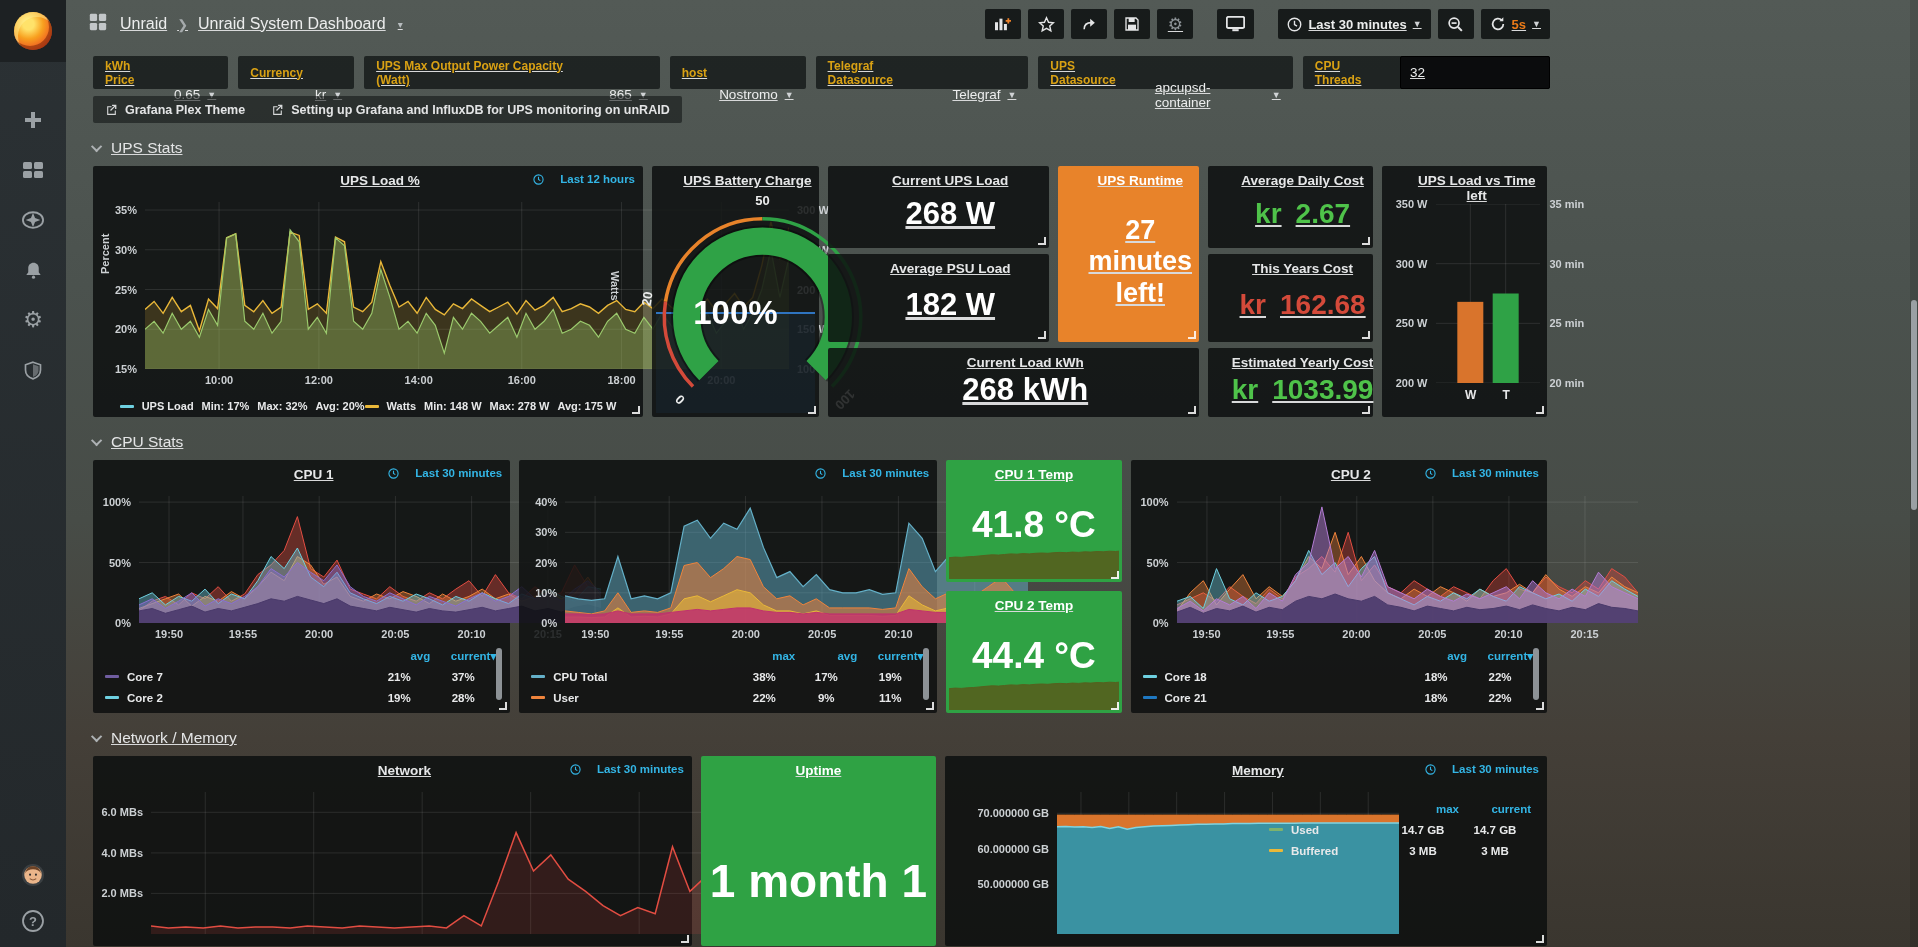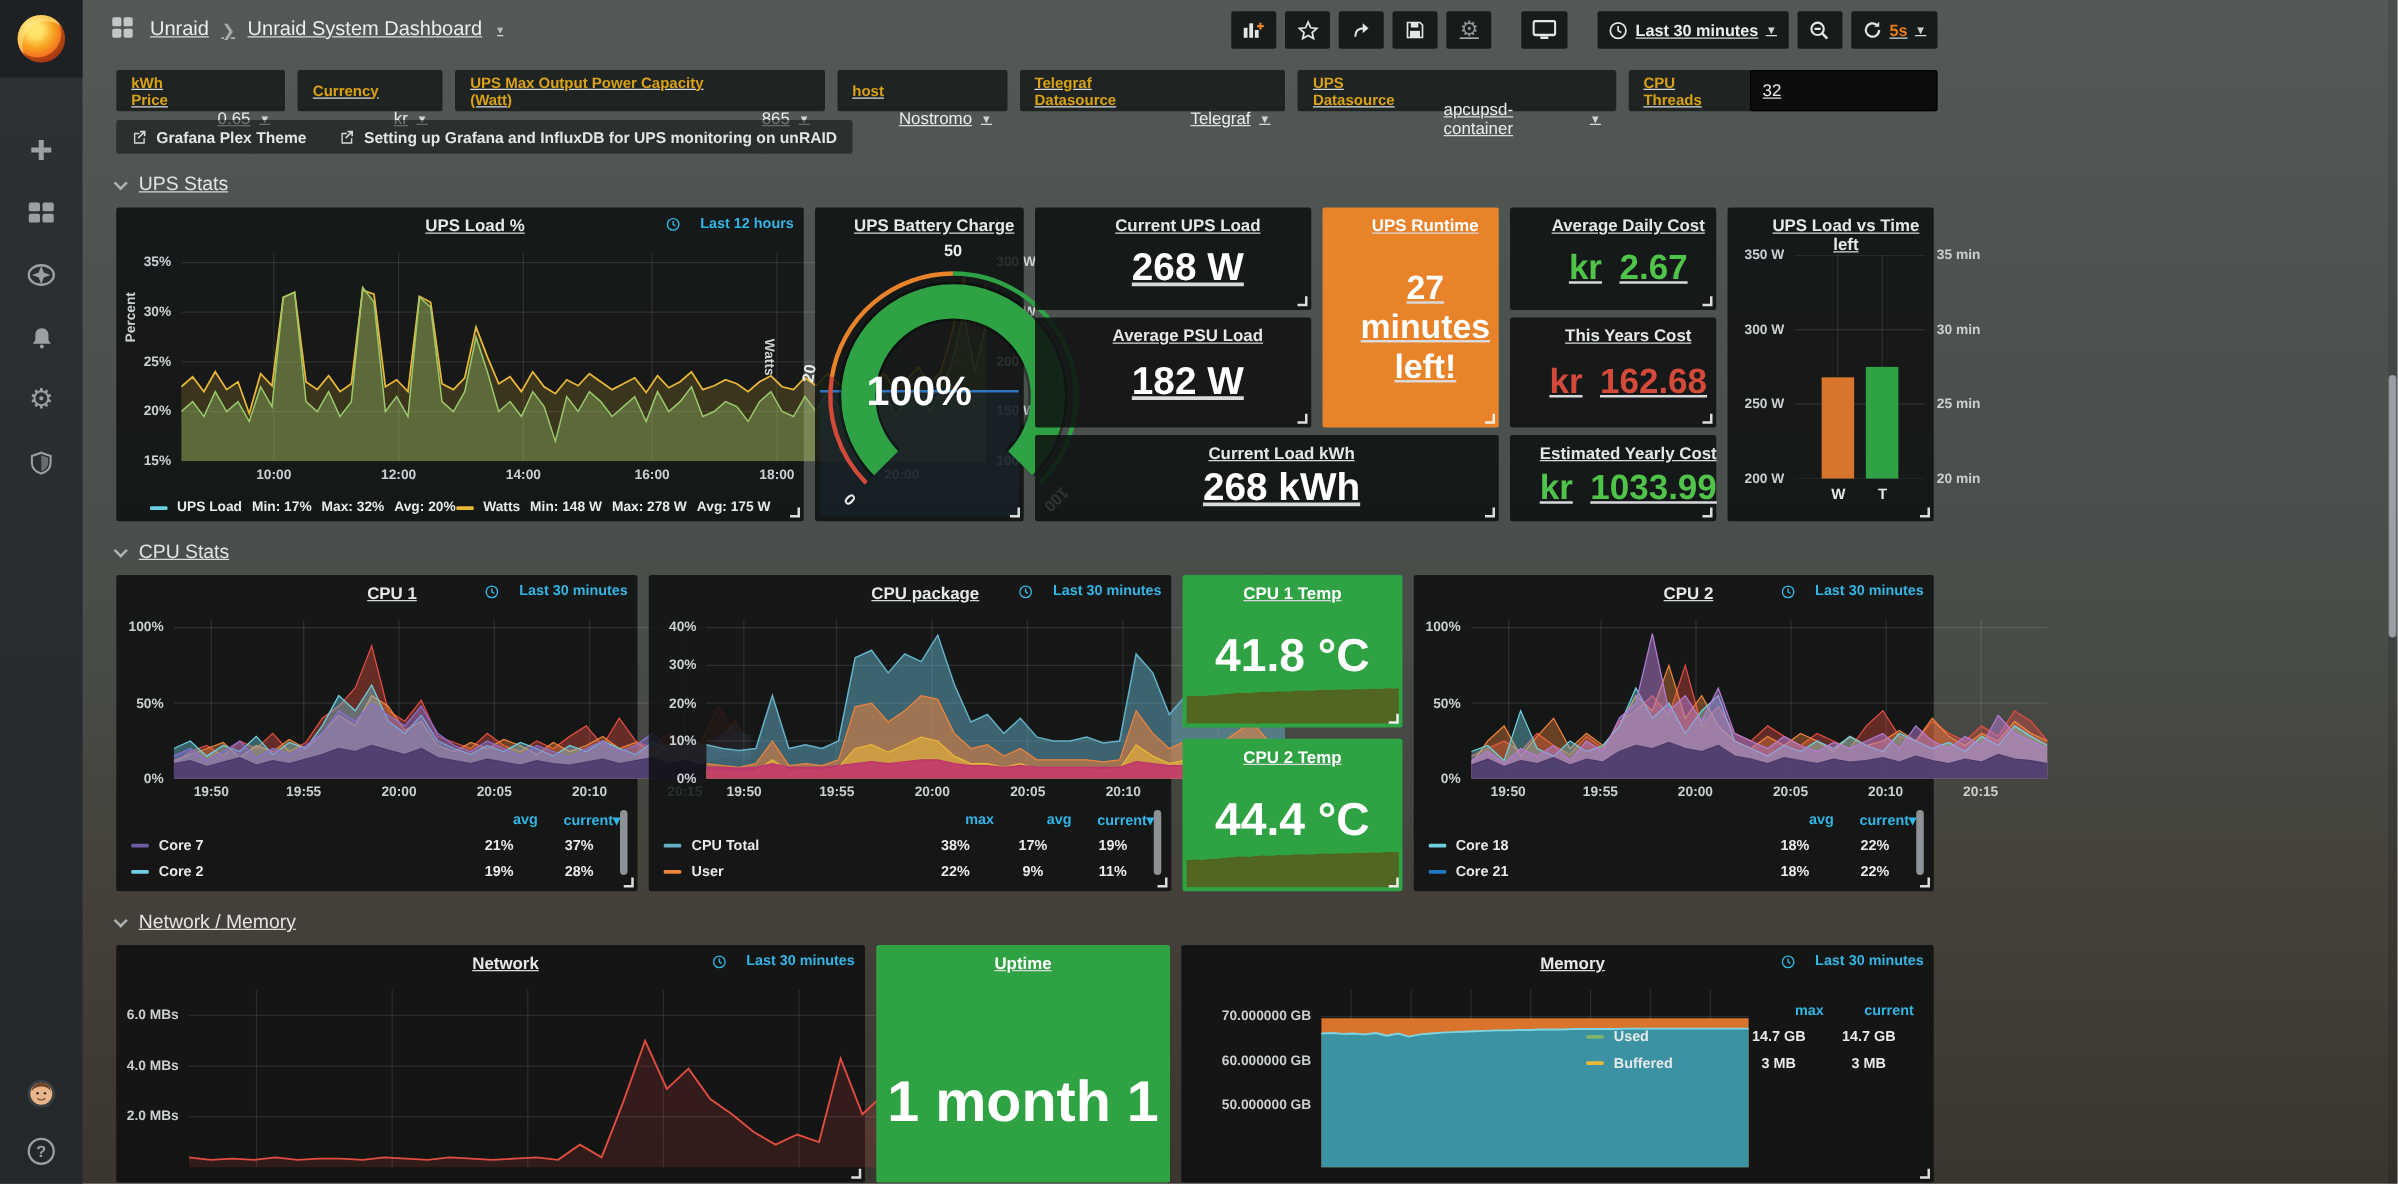--- a/index.html
+++ b/index.html
@@ -552,21 +552,20 @@
               <span>Core 2</span>
             </span>
           <span class="lval">19%</span>
             <span class="lval">28%</span>
         </div>
         <div class="legend-scroll"></div>
       </div>
     </div>
 
     <div class="panel p-pkg">
-      <div class="ptitle">CPU package</div>
       <div class="time-badge">
         <svg width="11" height="11" viewBox="0 0 24 24">
             <circle cx="12" cy="12" r="10" fill="none" stroke="#33b5e5" stroke-width="2.4"></circle>
             <path d="M12 6v6l4 2.5" fill="none" stroke="#33b5e5" stroke-width="2.4"></path>
           </svg>
         <span>Last 30 minutes</span>
       </div>
       <div class="chart">
           <svg width="463" height="127" style="position:absolute;left:0;top:0">
             <line x1="30.095000000000002" y1="0" x2="30.095000000000002" y2="127" stroke="rgba(255,255,255,0.10)"></line>

